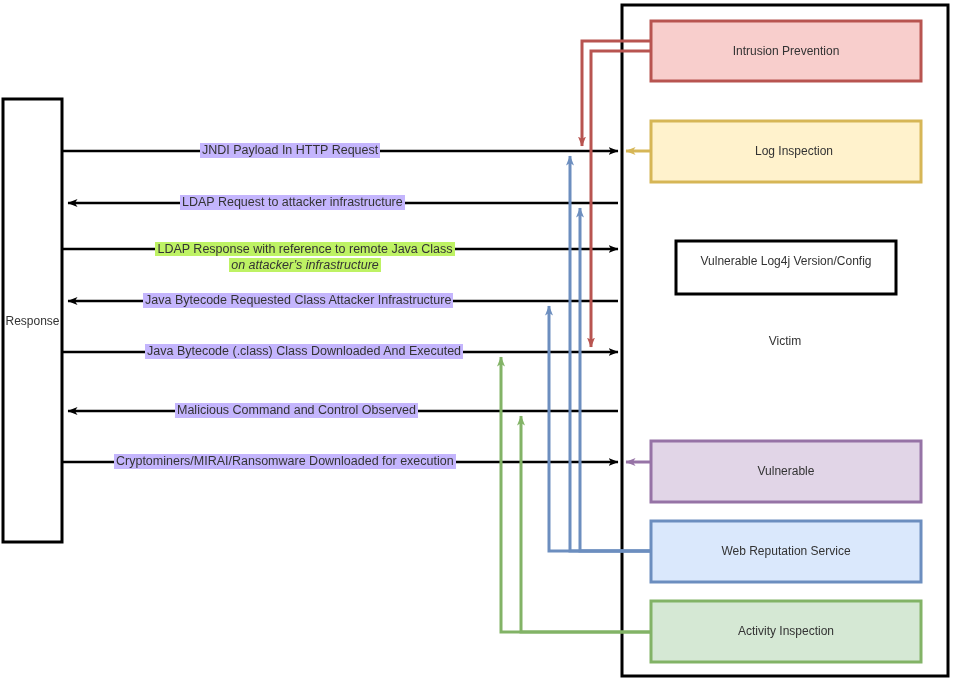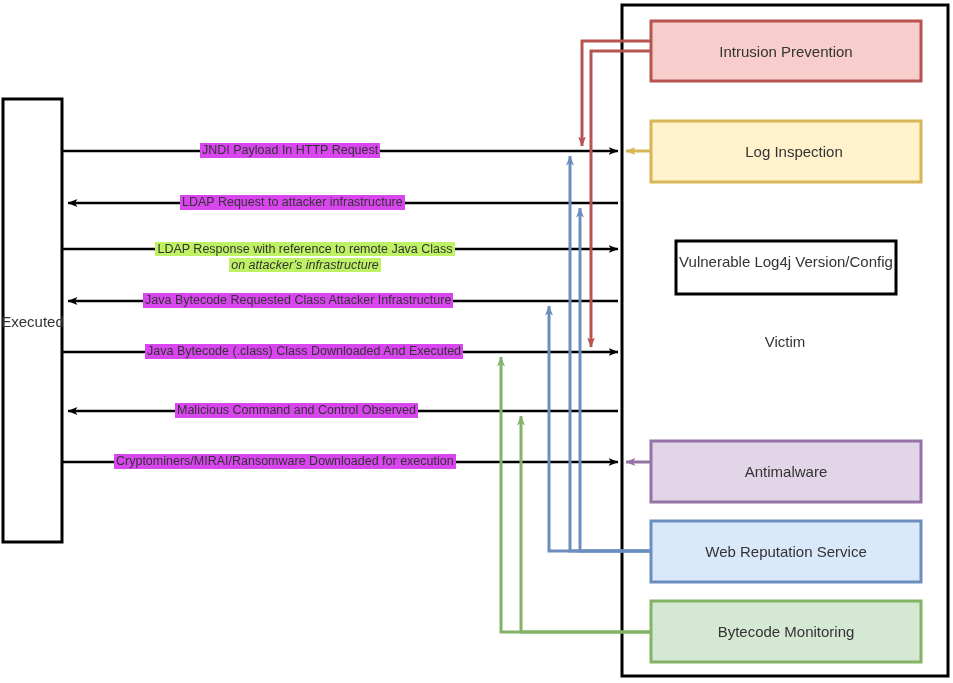--- a/index.html
+++ b/index.html
@@ -21,36 +21,36 @@
     position: absolute;
     top: 0;
     left: 0;
     width: 953px;
     height: 683px;
   }
   .node-label {
     position: absolute;
     text-align: center;
     color: #333333;
-    font-size: 15px;
+    font-size: 12px;
     line-height: 15px;
     font-family: "Liberation Sans", sans-serif;
     pointer-events: none;
     display: flex;
     align-items: center;
     justify-content: center;
   }
   .flow-label {
     position: absolute;
     text-align: center;
     color: #333333;
     font-size: 12.5px;
     line-height: 15px;
     font-family: "Liberation Sans", sans-serif;
-    background: #d946ef;
+    background: #c4b5fd;
     padding: 0 2px;
     white-space: nowrap;
   }
   .flow-label.two-line {
     white-space: normal;
     line-height: 16px;
   }
 </style>
 </head>
 <body>
@@ -116,35 +116,35 @@
     <path d="M651,632 L521,632 L521,416" fill="none" stroke="#82b366" stroke-width="3" marker-end="url(#ah-green)"></path>
 
     <rect x="651" y="21" width="270" height="60" fill="#f8cecc" stroke="#b85450" stroke-width="3"></rect>
     <rect x="651" y="121" width="270" height="61" fill="#fff2cc" stroke="#d6b656" stroke-width="3"></rect>
     <rect x="676" y="241" width="220" height="53" fill="#ffffff" stroke="#000000" stroke-width="3"></rect>
     <rect x="651" y="441" width="270" height="61" fill="#e1d5e7" stroke="#9673a6" stroke-width="3"></rect>
     <rect x="651" y="521" width="270" height="61" fill="#dae8fc" stroke="#6c8ebf" stroke-width="3"></rect>
     <rect x="651" y="601" width="270" height="61" fill="#d5e8d4" stroke="#82b366" stroke-width="3"></rect>
   </svg>
 
-  <div class="node-label" style="left:3px; top:310px; width:59px; height:22px;">Executed</div>
+  <div class="node-label" style="left:3px; top:310px; width:59px; height:22px;">Response</div>
 
   <div class="node-label" style="left:700px; top:331px; width:170px; height:20px;">Victim</div>
 
   <div class="node-label" style="left:651px; top:21px; width:270px; height:60px;">Intrusion Prevention</div>
 
   <div class="node-label" style="left:651px; top:121px; width:270px; height:61px;margin-left:8px;">Log Inspection</div>
 
   <div class="node-label" style="left:676px; top:241px; width:220px; height:40px;">Vulnerable Log4j Version/Config</div>
 
-  <div class="node-label" style="left:651px; top:441px; width:270px; height:61px;">Antimalware</div>
+  <div class="node-label" style="left:651px; top:441px; width:270px; height:61px;">Vulnerable</div>
 
   <div class="node-label" style="left:651px; top:521px; width:270px; height:61px;">Web Reputation Service</div>
 
-  <div class="node-label" style="left:651px; top:601px; width:270px; height:61px;">Bytecode Monitoring</div>
+  <div class="node-label" style="left:651px; top:601px; width:270px; height:61px;">Activity Inspection</div>
 
   <div class="flow-label" style="left:200px; top:143px;">JNDI Payload In HTTP Request</div>
 
   <div class="flow-label" style="left:180px; top:195px;">LDAP Request to attacker infrastructure</div>
 
   <div class="flow-label two-line" style="left:143px; top:241px; width:320px; background:transparent;">
     <span style="background:#bef264; padding:0 2px;">LDAP Response with reference to remote Java Class</span><br>
     <span style="background:#bef264; padding:0 2px;font-style:italic;">on attacker’s infrastructure</span>
   </div>
 

